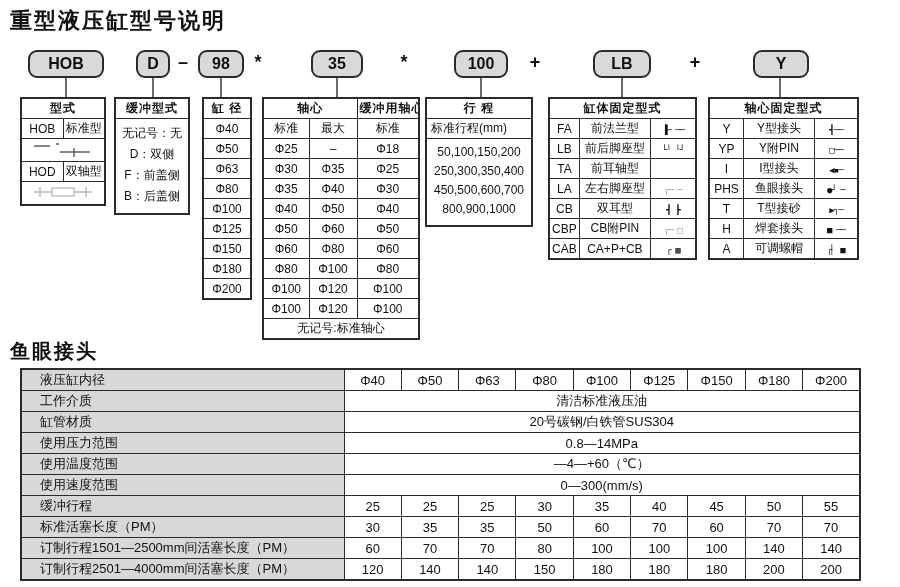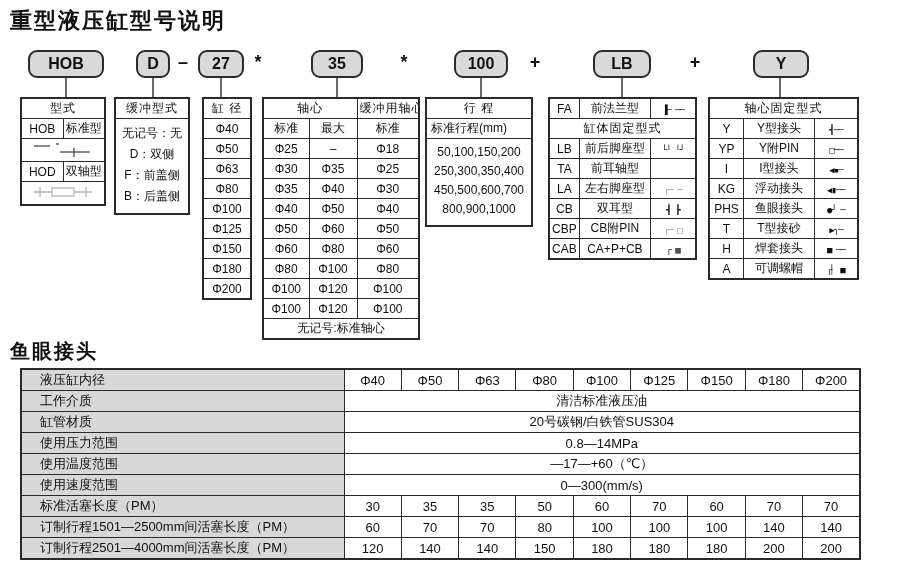--- a/index.html
+++ b/index.html
@@ -26,21 +26,21 @@
     display:flex;align-items:center;justify-content:center;
     font-weight:bold;font-size:18px;
   }
   #connectors{left:0;top:0;pointer-events:none;}
   
   .tblwrap{position:absolute;}
   table.gtbl{border-collapse:collapse;width:100%;table-layout:fixed;
     font-size:12px;color:#111;background:#fff;border:2px solid var(--border,#2a2a2a);}
   .gtbl td{border:1px solid var(--border,#2a2a2a);text-align:center;
     padding:0 2px;height:19px;overflow:hidden;white-space:nowrap;}
-  .gtbl td.hd{font-weight:normal;letter-spacing:1px;}
+  .gtbl td.hd{font-weight:bold;letter-spacing:1px;}
   .gtbl td.list{text-align:center;padding:4px 4px;vertical-align:top;}
   .gtbl td.list div{line-height:21px;}
   .gtbl td.diag{height:22px;}
   .icon{font-family:"DejaVu Sans Mono",monospace;font-size:9px;letter-spacing:-1px;}
   .icon.faint{color:#9a9a9a;}
   
   table.spec{border-collapse:collapse;width:100%;table-layout:fixed;
     font-size:13px;border:2px solid var(--border,#2a2a2a);}
   .spec td{border:1px solid var(--border,#2a2a2a);height:20px;text-align:center;
     overflow:hidden;white-space:nowrap;padding:0 2px;}
@@ -48,21 +48,21 @@
 </style>
 </head>
 <body>
 
 <div class="abs big-title" id="page-title">重型液压缸型号说明</div>
 
 <div>
   <div class="code-box" style="left:28px;width:72px;">HOB</div>
   <div class="code-box" style="left:136px;width:30px;">D</div>
   <div class="code-sep" style="left:172px;width:22px;">–</div>
-  <div class="code-box" style="left:198px;width:42px;">27</div>
+  <div class="code-box" style="left:198px;width:42px;">98</div>
   <div class="code-sep" style="left:248px;width:20px;">*</div>
   <div class="code-box" style="left:311px;width:48px;">35</div>
   <div class="code-sep" style="left:394px;width:20px;">*</div>
   <div class="code-box" style="left:454px;width:50px;">100</div>
   <div class="code-sep" style="left:524px;width:22px;">+</div>
   <div class="code-box" style="left:593px;width:54px;">LB</div>
   <div class="code-sep" style="left:684px;width:22px;">+</div>
   <div class="code-box" style="left:753px;width:52px;">Y</div>
 </div>
 
@@ -256,26 +256,26 @@
   </div>
 <div class="tblwrap" id="tbl-mount" style="left:548px;top:97px;width:149px;">
     <table class="gtbl">
 <colgroup>
         <col style="width:30px">
         <col style="width:70px">
         <col style="width:45px">
       </colgroup>
 <tbody>
         <tr>
+          <td colspan="3" class="hd" style="">缸体固定型式</td>
+        </tr>
+        <tr>
           <td colspan="1" class="" style="">FA</td>
           <td colspan="1" class="" style="">前法兰型</td>
           <td colspan="1" class="" style=""><span class="icon">▐─ ──</span></td>
-        </tr>
-        <tr>
-          <td colspan="3" class="hd" style="">缸体固定型式</td>
         </tr>
         <tr>
           <td colspan="1" class="" style="">LB</td>
           <td colspan="1" class="" style="">前后脚座型</td>
           <td colspan="1" class="" style=""><span class="icon">└╵ ╵┘</span></td>
         </tr>
         <tr>
           <td colspan="1" class="" style="">TA</td>
           <td colspan="1" class="" style="">前耳轴型</td>
           <td colspan="1" class="" style=""><span class="icon"></span></td>
@@ -323,25 +323,20 @@
           <td colspan="1" class="" style="">YP</td>
           <td colspan="1" class="" style="">Y附PIN</td>
           <td colspan="1" class="" style=""><span class="icon">□──</span></td>
         </tr>
         <tr>
           <td colspan="1" class="" style="">I</td>
           <td colspan="1" class="" style="">I型接头</td>
           <td colspan="1" class="" style=""><span class="icon">◀▪─</span></td>
         </tr>
         <tr>
-          <td colspan="1" class="" style="">KG</td>
-          <td colspan="1" class="" style="">浮动接头</td>
-          <td colspan="1" class="" style=""><span class="icon">◀▮──</span></td>
-        </tr>
-        <tr>
           <td colspan="1" class="" style="">PHS</td>
           <td colspan="1" class="" style="">鱼眼接头</td>
           <td colspan="1" class="" style=""><span class="icon">●┘ ─</span></td>
         </tr>
         <tr>
           <td colspan="1" class="" style="">T</td>
           <td colspan="1" class="" style="">T型接砂</td>
           <td colspan="1" class="" style=""><span class="icon">▶┐─</span></td>
         </tr>
         <tr>
@@ -393,25 +388,37 @@
         <tr>
           <td colspan="1" class="lbl" style="">缸管材质</td>
           <td colspan="9" class="" style="">20号碳钢/白铁管SUS304</td>
         </tr>
         <tr>
           <td colspan="1" class="lbl" style="">使用压力范围</td>
           <td colspan="9" class="" style="">0.8—14MPa</td>
         </tr>
         <tr>
           <td colspan="1" class="lbl" style="">使用温度范围</td>
-          <td colspan="9" class="" style="">—17—+60（℃）</td>
+          <td colspan="9" class="" style="">—4—+60（℃）</td>
         </tr>
         <tr>
           <td colspan="1" class="lbl" style="">使用速度范围</td>
           <td colspan="9" class="" style="">0—300(mm/s)</td>
+        </tr>
+        <tr>
+          <td colspan="1" class="lbl" style="">缓冲行程</td>
+          <td colspan="1" class="" style="">25</td>
+          <td colspan="1" class="" style="">25</td>
+          <td colspan="1" class="" style="">25</td>
+          <td colspan="1" class="" style="">30</td>
+          <td colspan="1" class="" style="">35</td>
+          <td colspan="1" class="" style="">40</td>
+          <td colspan="1" class="" style="">45</td>
+          <td colspan="1" class="" style="">50</td>
+          <td colspan="1" class="" style="">55</td>
         </tr>
         <tr>
           <td colspan="1" class="lbl" style="">标准活塞长度（PM）</td>
           <td colspan="1" class="" style="">30</td>
           <td colspan="1" class="" style="">35</td>
           <td colspan="1" class="" style="">35</td>
           <td colspan="1" class="" style="">50</td>
           <td colspan="1" class="" style="">60</td>
           <td colspan="1" class="" style="">70</td>
           <td colspan="1" class="" style="">60</td>

